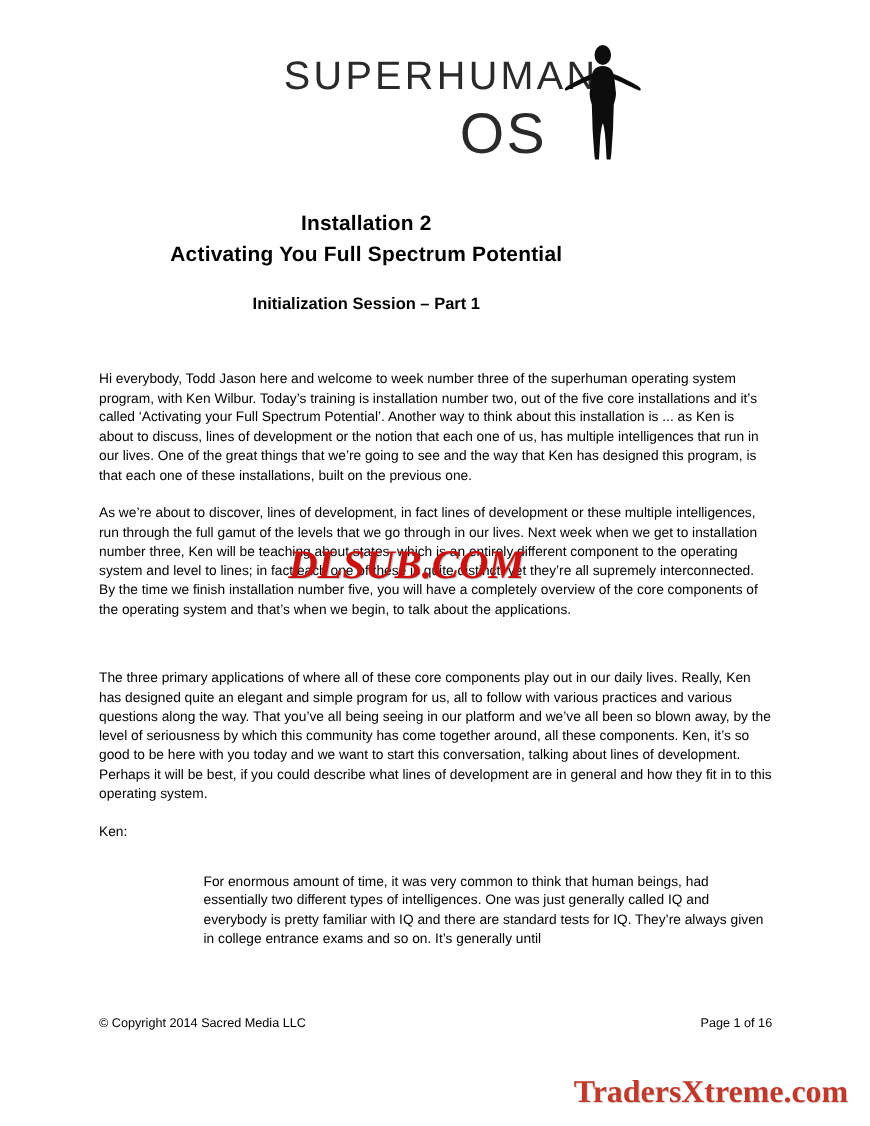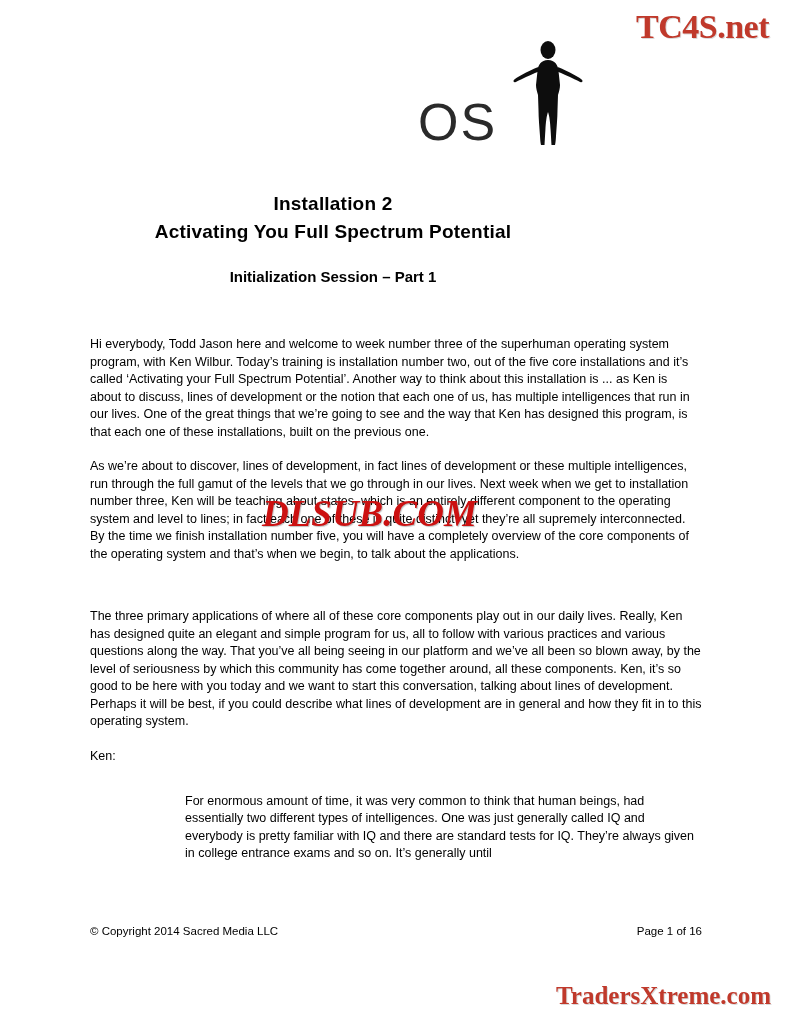--- a/index.html
+++ b/index.html
@@ -169,34 +169,34 @@
     color: #000;
   }
 
   
   .txt-watermark {
     position: absolute;
     right: 20px;
     bottom: 14px;
     font-family: "Liberation Serif", serif;
     font-weight: bold;
-    font-size: 25px;
+    font-size: 29px;
     color: #c0392b;
     text-shadow: 1px 1px 0 rgba(0,0,0,0.15);
   }
 </style>
 </head>
 <body>
 
 <div class="page">
 
-  <div class="tc4s-watermark">TC4S.net</div>
 
   <div class="logo-block">
     <div class="logo-inner">
+      <div class="logo-super">SUPERHUMAN</div>
       <div class="logo-os">OS</div>
       <svg class="logo-figure" viewBox="0 0 70 108">
         <g fill="#0d0d0d">
           <ellipse cx="35" cy="10" rx="7.5" ry="9"></ellipse>
           <path d="M35 20 C28 20 25 25 24.5 31 L23 45 C23 48 24 52 25 55
                    L25.5 70 C25.5 78 26.5 88 27 96 C27.2 100 27.5 103 28 105
                    L31.5 105 C31.8 101 32 96 32.4 90 C32.8 83 33.5 76 35 72
                    C36.5 76 37.2 83 37.6 90 C38 96 38.2 101 38.5 105
                    L42 105 C42.5 103 42.8 100 43 96 C43.5 88 44.5 78 44.5 70
                    L45 55 C46 52 47 48 47 45 L45.5 31 C45 25 42 20 35 20 Z"></path>

